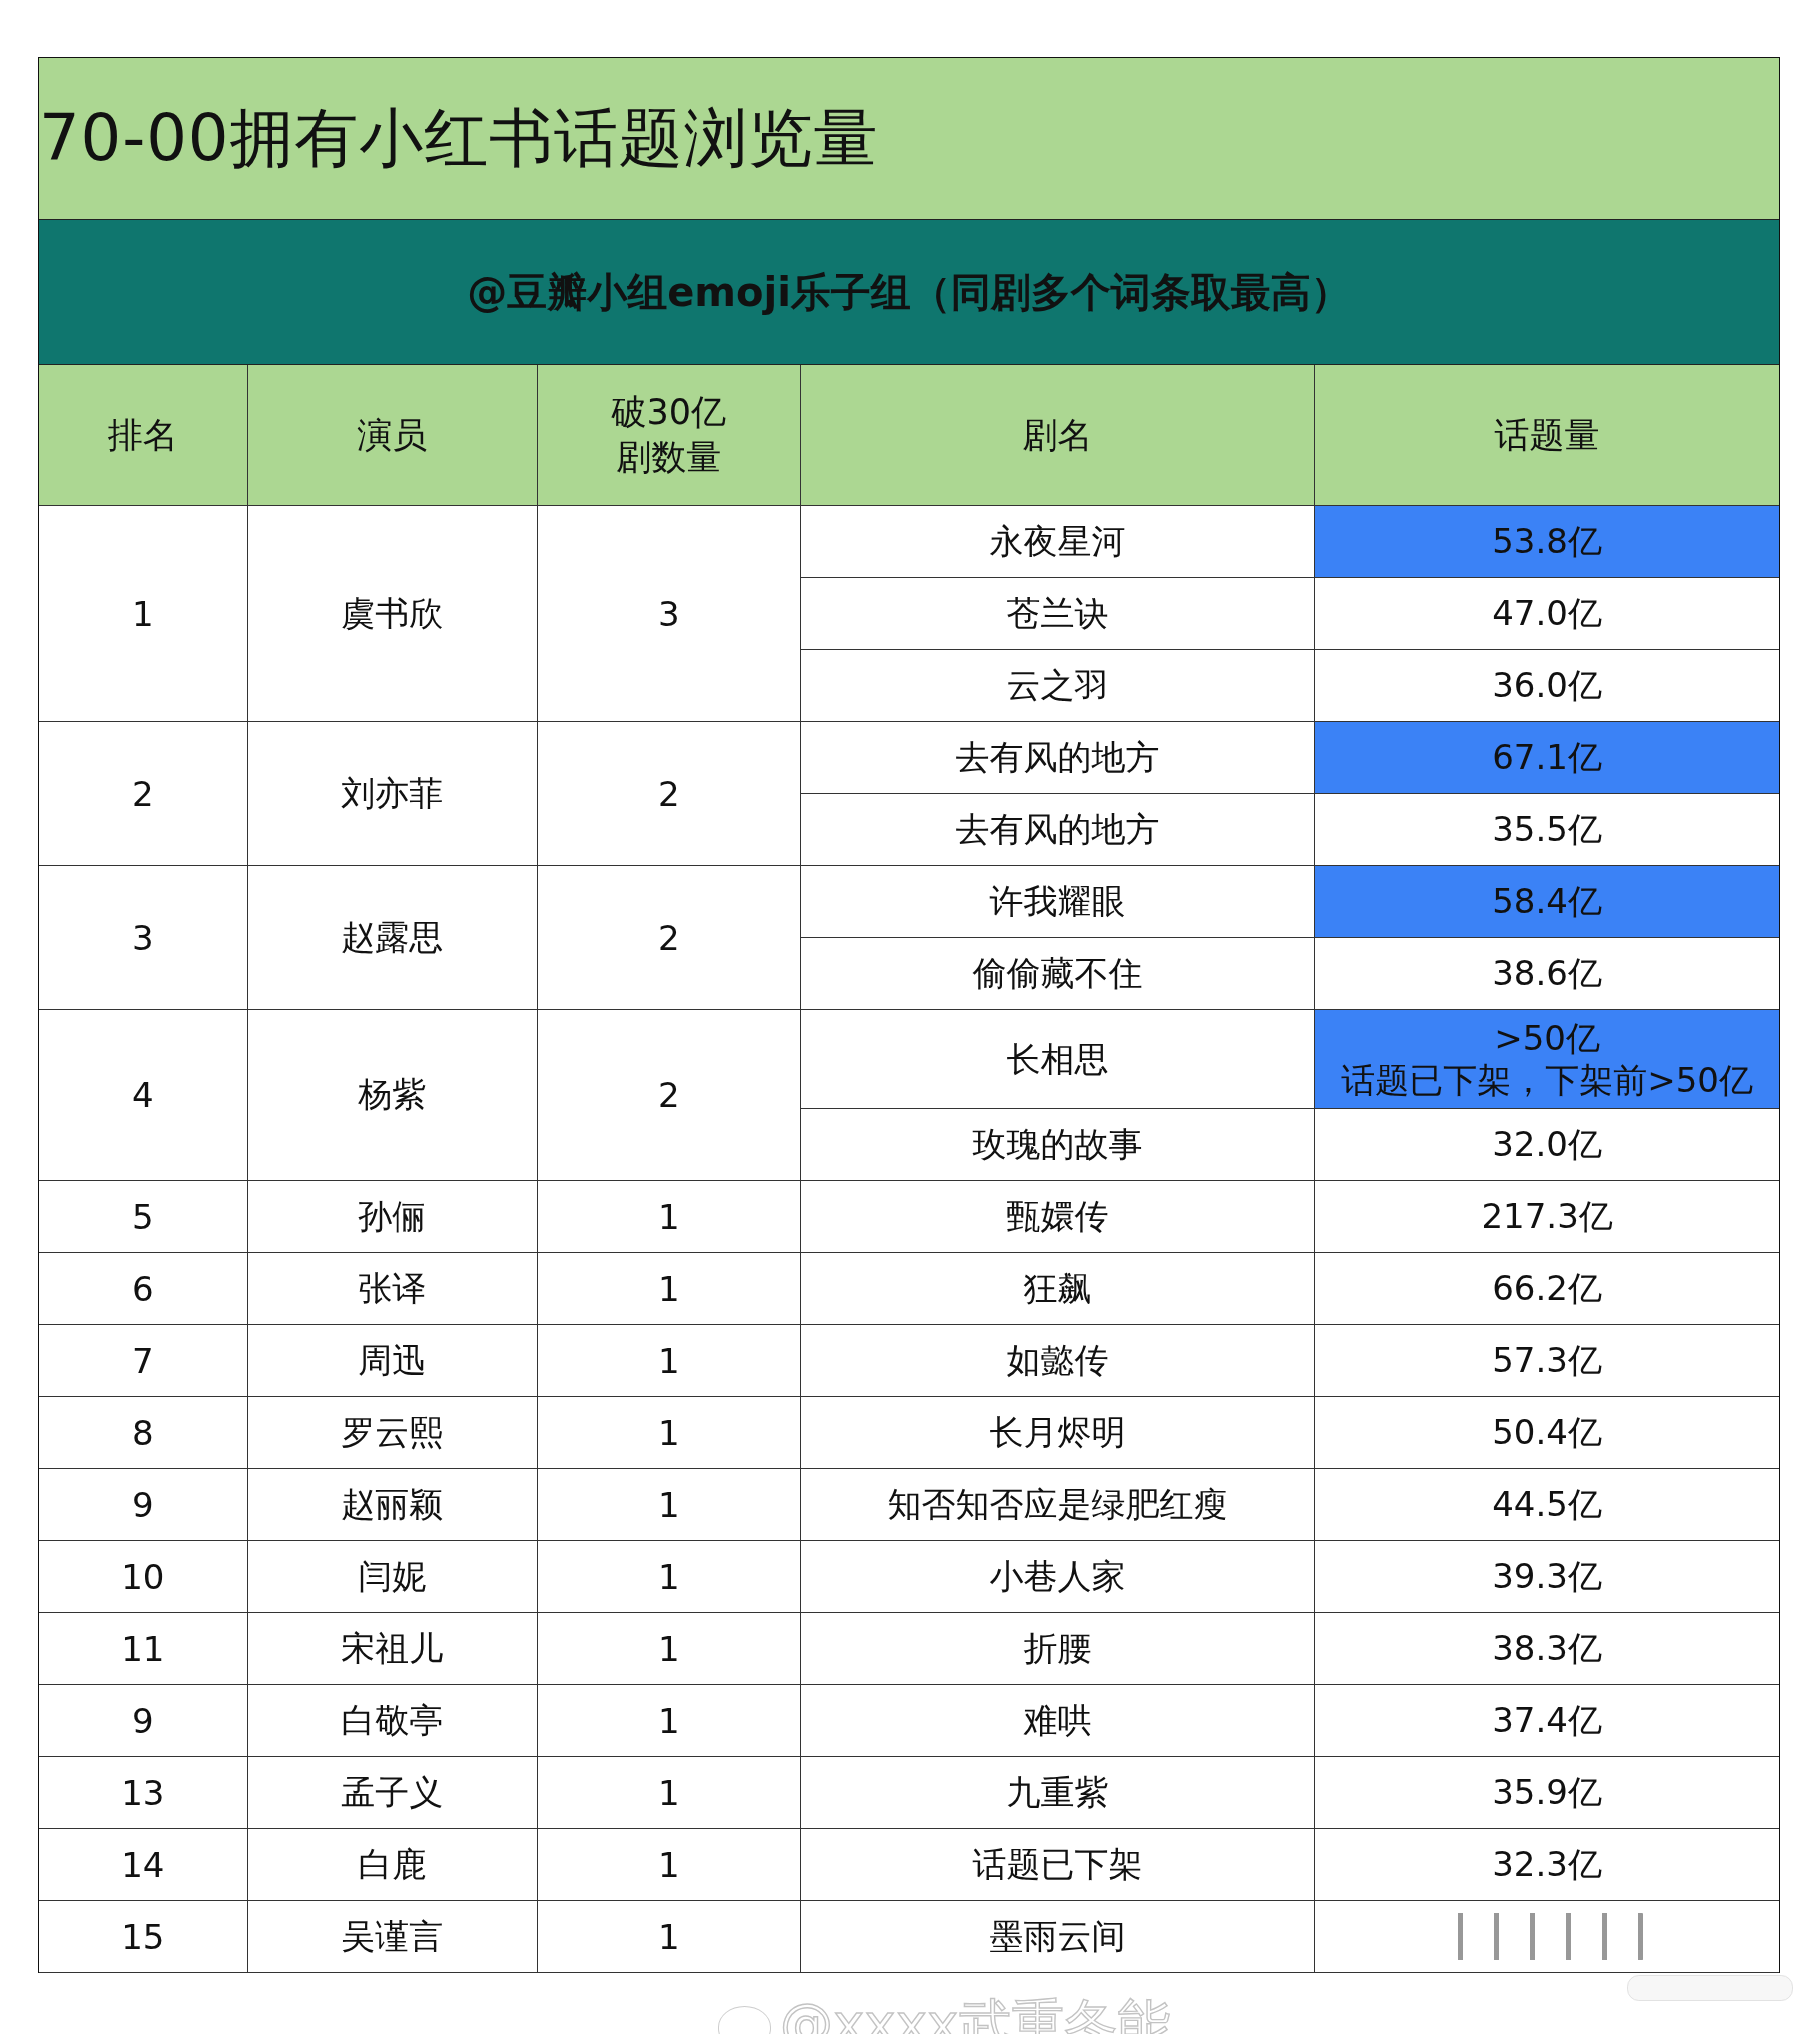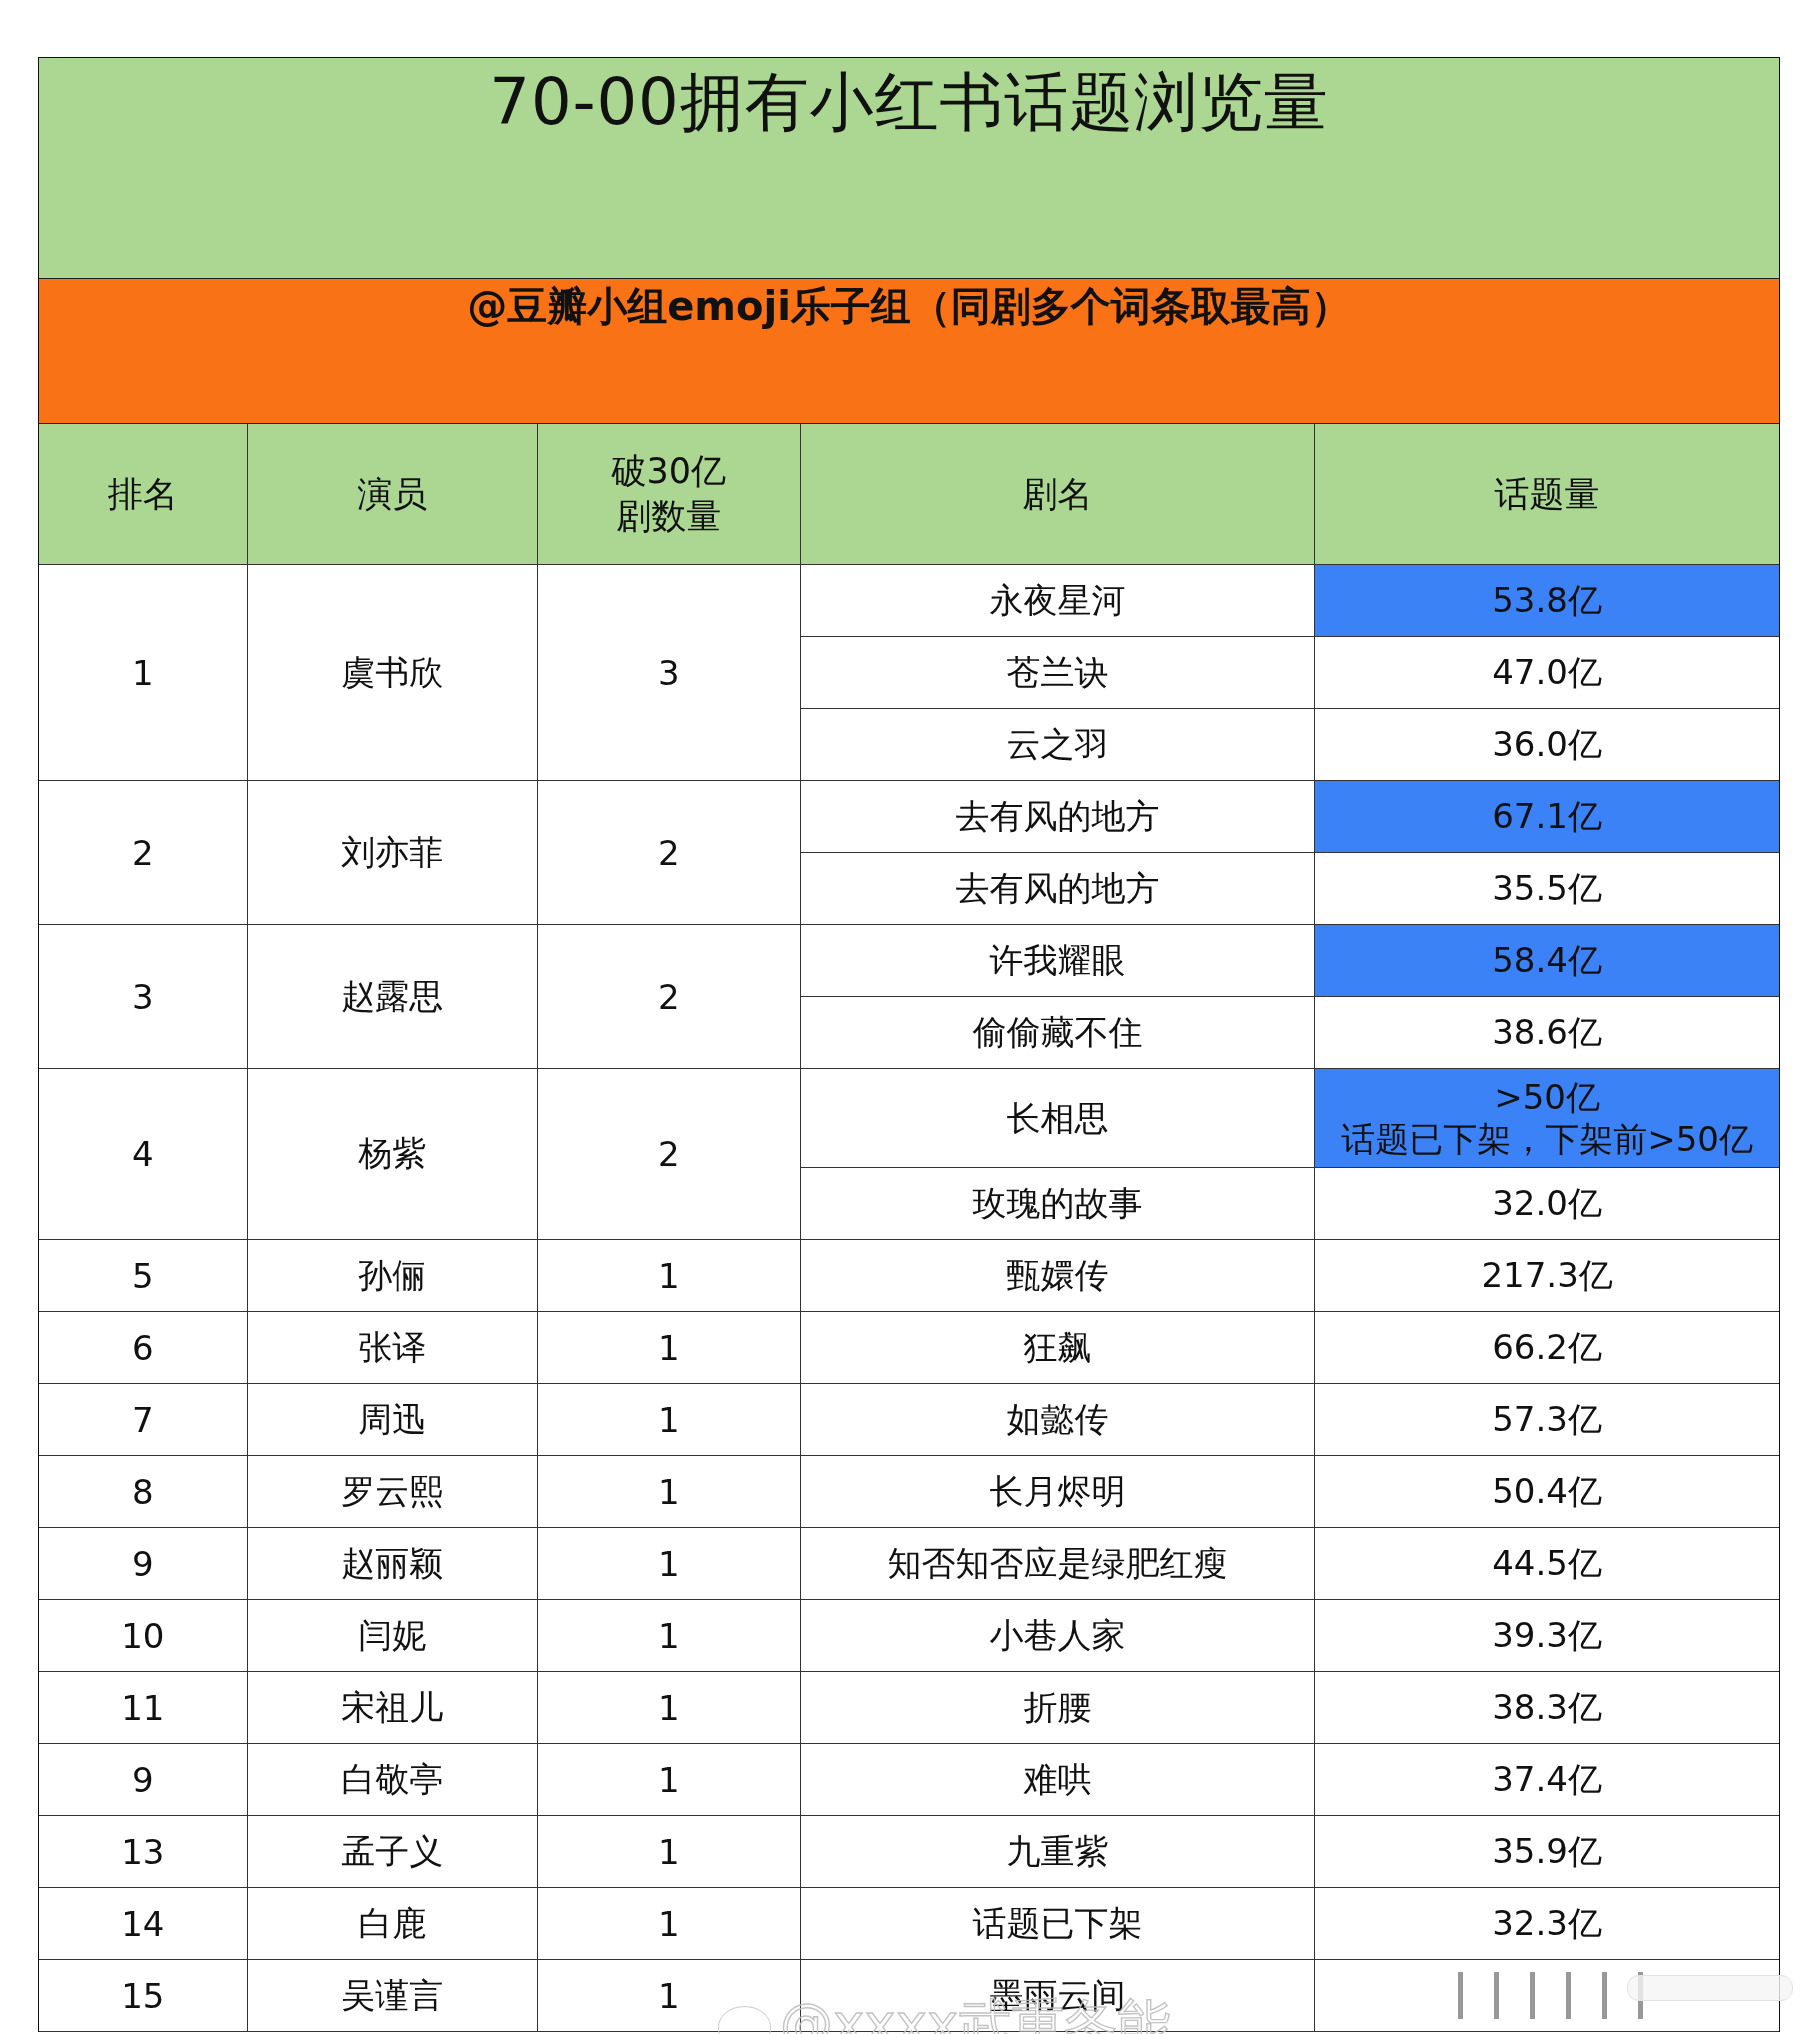--- a/index.html
+++ b/index.html
@@ -7,28 +7,28 @@
     width: 1818px; height: 2035px; position: relative; overflow: hidden;
     font-family: "DejaVu Sans", "Liberation Sans", sans-serif;
     color: #111111;
   }
   .sheet {
     position: absolute; left: 38px; top: 57px; width: 1742px;
     border-left: 1.8px solid #111; border-right: 1.8px solid #111; border-top: 1.8px solid #111;
     box-sizing: border-box;
   }
   .title-row {
-    height: 221px; background: #acd792; border-bottom: 1.8px solid #222;
-    display: flex; flex-direction: column; align-items: center; justify-content: flex-start;
+    height: 162px; background: #acd792; border-bottom: 1.8px solid #222;
+    display: flex; flex-direction: row; align-items: center; justify-content: flex-start;
     box-sizing: border-box;
   }
   .title-line { font-size: 64px; line-height: 89px; letter-spacing: 0.9px; color: #111; }
   .subtitle-row {
-    height: 145px; background: #f97316; border-bottom: 1.8px solid #222;
-    display: flex; justify-content: center; box-sizing: border-box;
+    height: 145px; background: #0f766e; border-bottom: 1.8px solid #222;
+    display: flex; align-items: center; justify-content: center; box-sizing: border-box;
   }
   .subtitle { font-size: 40px; font-weight: bold; color: #111; }
 
   table.grid { border-collapse: collapse; width: 100%; table-layout: fixed; }
   table.grid col.c1 { width: 208px; }
   table.grid col.c2 { width: 290px; }
   table.grid col.c3 { width: 263px; }
   table.grid col.c4 { width: 514px; }
   table.grid col.c5 { width: 464px; }
   table.grid th, table.grid td {

